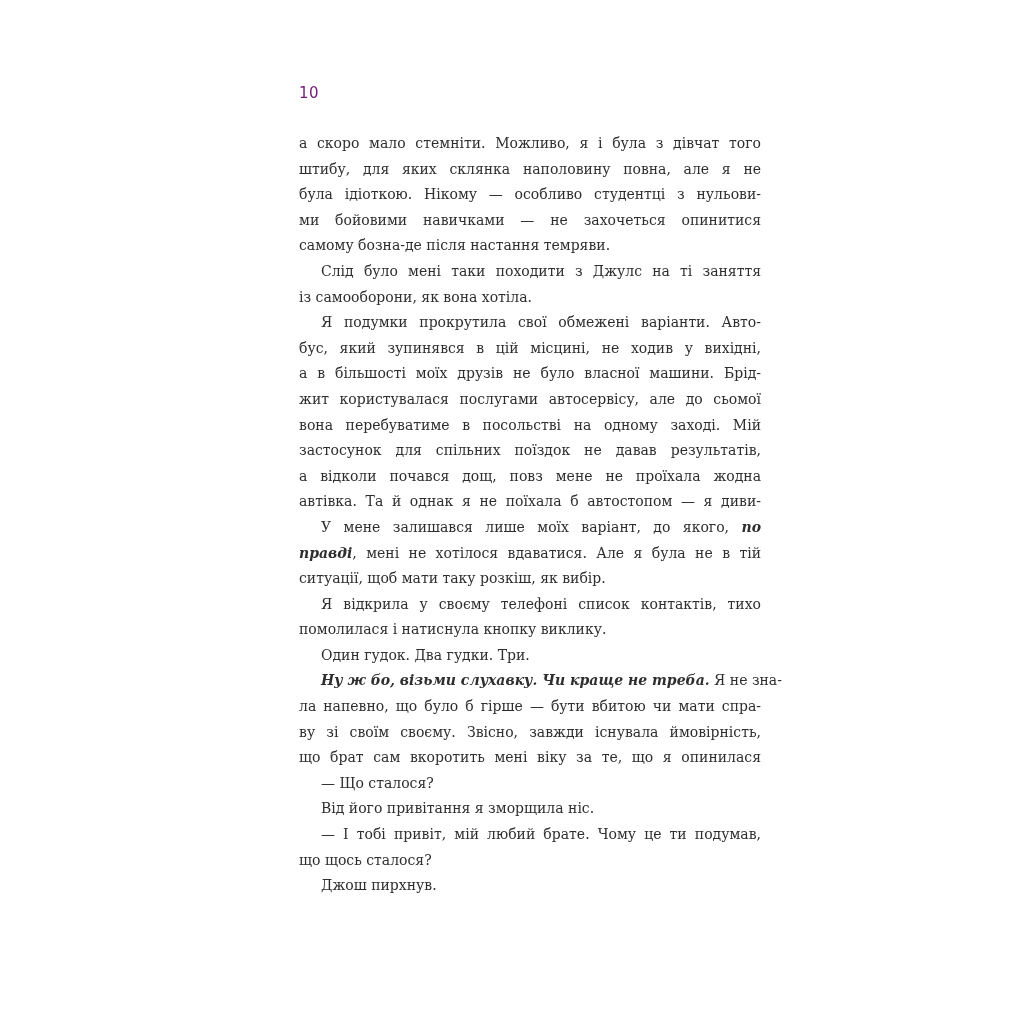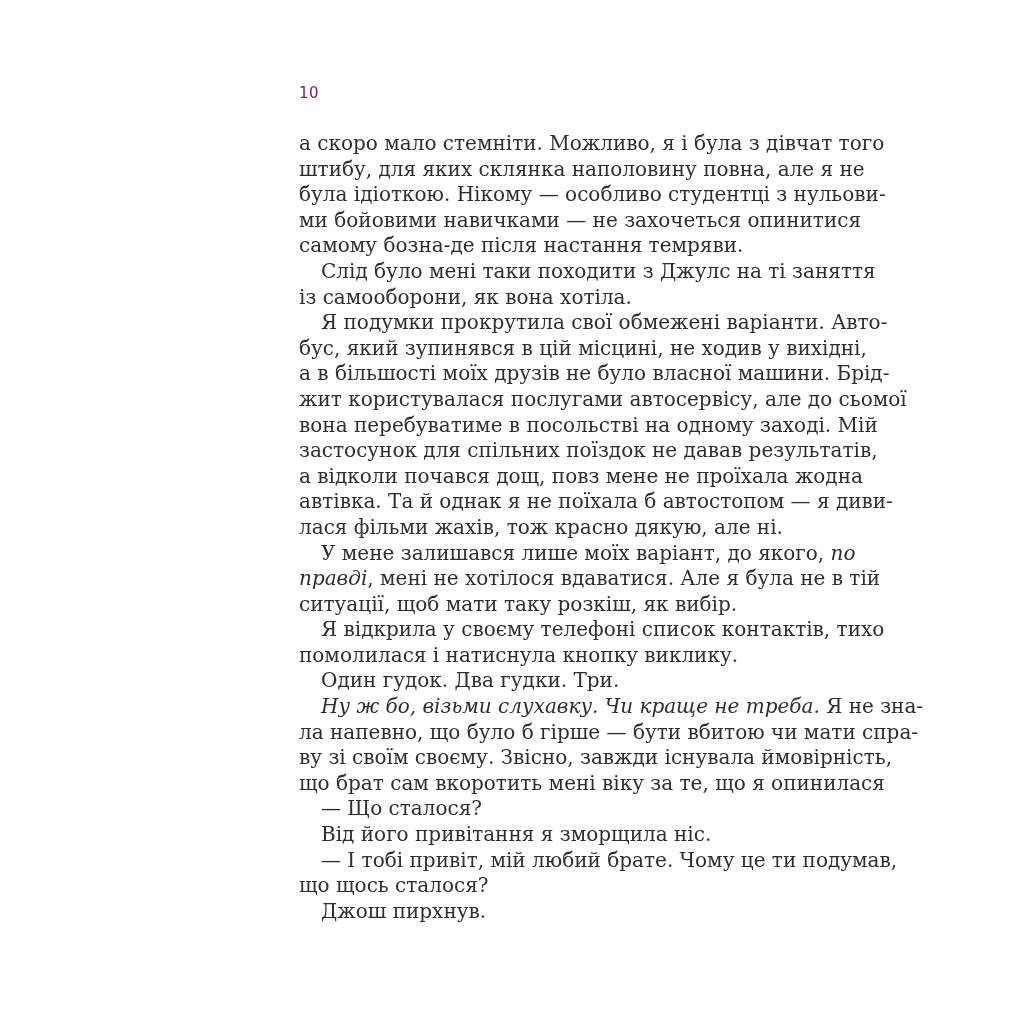--- a/index.html
+++ b/index.html
@@ -21,39 +21,40 @@
       font-size: 15px;
       color: #701a75;
       letter-spacing: 0.5px;
     }
     .text-block {
       position: absolute;
       left: 299px;
       top: 131px;
       width: 462px;
       font-family: "DejaVu Serif", serif;
-      font-size: 20px;
+      font-size: 14px;
       line-height: 25.6px;
       color: #2e2e2e;
     }
     .line {
       display: block;
       white-space: nowrap;
       text-align: justify;
       text-align-last: justify;
     }
     .line.last {
       text-align: left;
       text-align-last: left;
     }
     .line.indent {
       padding-left: 22px;
     }
     .it {
       font-style: italic;
+      font-weight: bold;
     }
   </style>
 </head>
 <body>
 
 <div class="page-number">10</div>
 
 <div class="text-block">
   <span class="line">а скоро мало стемніти. Можливо, я і була з дівчат того</span>
   <span class="line">штибу, для яких склянка наполовину повна, але я не</span>
@@ -63,21 +64,20 @@
   <span class="line indent">Слід було мені таки походити з Джулс на ті заняття</span>
   <span class="line last">із самооборони, як вона хотіла.</span>
   <span class="line indent">Я подумки прокрутила свої обмежені варіанти. Авто-</span>
   <span class="line">бус, який зупинявся в цій місцині, не ходив у вихідні,</span>
   <span class="line">а в більшості моїх друзів не було власної машини. Брід-</span>
   <span class="line">жит користувалася послугами автосервісу, але до сьомої</span>
   <span class="line">вона перебуватиме в посольстві на одному заході. Мій</span>
   <span class="line">застосунок для спільних поїздок не давав результатів,</span>
   <span class="line">а відколи почався дощ, повз мене не проїхала жодна</span>
   <span class="line">автівка. Та й однак я не поїхала б автостопом — я диви-</span>
-  <span class="line last">лася фільми жахів, тож красно дякую, але ні.</span>
   <span class="line indent"><span>У мене залишався лише моїх варіант, до якого, </span><span class="it">по</span></span>
   <span class="line"><span class="it">правді</span><span>, мені не хотілося вдаватися. Але я була не в тій</span></span>
   <span class="line last">ситуації, щоб мати таку розкіш, як вибір.</span>
   <span class="line indent">Я відкрила у своєму телефоні список контактів, тихо</span>
   <span class="line last">помолилася і натиснула кнопку виклику.</span>
   <span class="line indent last">Один гудок. Два гудки. Три.</span>
   <span class="line indent"><span class="it">Ну ж бо, візьми слухавку. Чи краще не треба.</span><span> Я не зна-</span></span>
   <span class="line">ла напевно, що було б гірше — бути вбитою чи мати спра-</span>
   <span class="line">ву зі своїм своєму. Звісно, завжди існувала ймовірність,</span>
   <span class="line">що брат сам вкоротить мені віку за те, що я опинилася</span>

